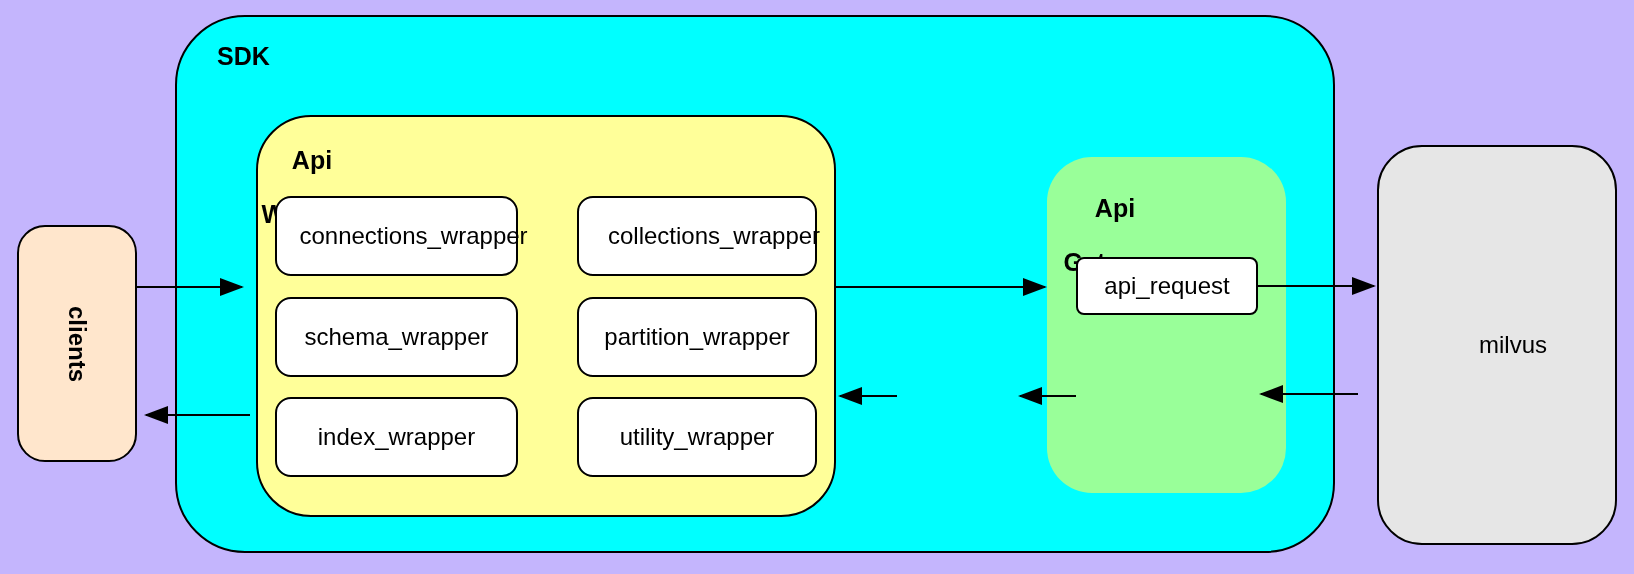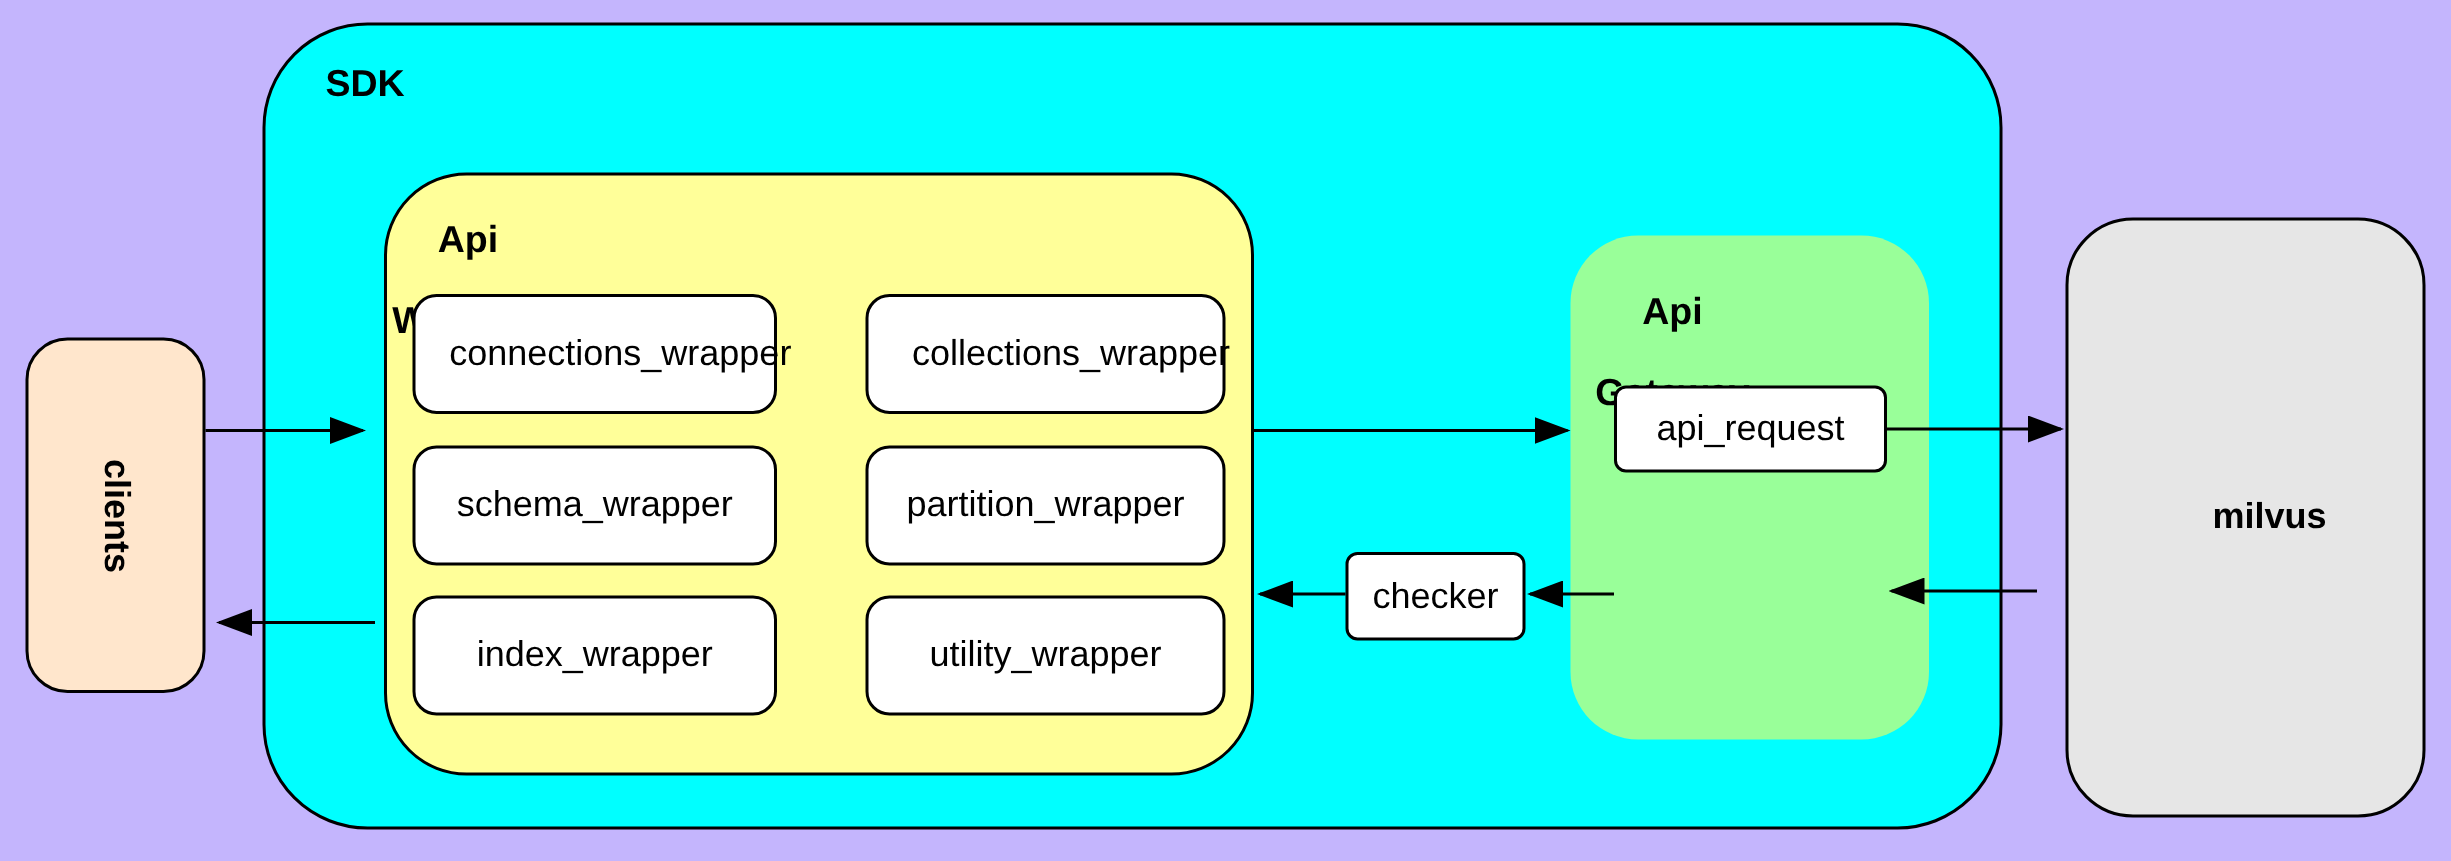--- a/index.html
+++ b/index.html
@@ -23,21 +23,21 @@
     background: #FFFF99; border: 2px solid #000; border-radius: 55px;
   }
   .api-gateway {
     left: 1047px; top: 157px; width: 239px; height: 336px;
     background: #99FF99; border-radius: 45px;
   }
   .milvus {
     left: 1377px; top: 145px; width: 240px; height: 400px;
     background: #E6E6E6; border: 2px solid #000; border-radius: 45px;
     display: flex; align-items: center; justify-content: center;
-    font-weight: bold; font-size: 24px; padding-left: 32px;
+    font-weight: normal; font-size: 24px; padding-left: 32px;
   }
   .clients {
     left: 17px; top: 225px; width: 120px; height: 237px;
     background: #FFE6CC; border: 2px solid #000; border-radius: 28px;
     display: flex; align-items: center; justify-content: center;
   }
   .clients .rot {
     transform: rotate(90deg);
     font-weight: bold; font-size: 24px; white-space: nowrap;
   }
@@ -101,23 +101,20 @@
   <div class="node wbox col-r row-1">
     <span>collections_wrapper</span>
   </div>
   <div class="node wbox col-r row-2">
     <span>partition_wrapper</span>
   </div>
   <div class="node wbox col-r row-3">
     <span>utility_wrapper</span>
   </div>
 
-  <div class="node gbox checker">
-    <span>checker</span>
-  </div>
 
   <div class="container api-gateway"></div>
   <div class="section-label ag-label">
     <span>Api</span><br>
     <span>Gateway</span>
   </div>
 
   <div class="node gbox api-request">
     <span>api_request</span>
   </div>

